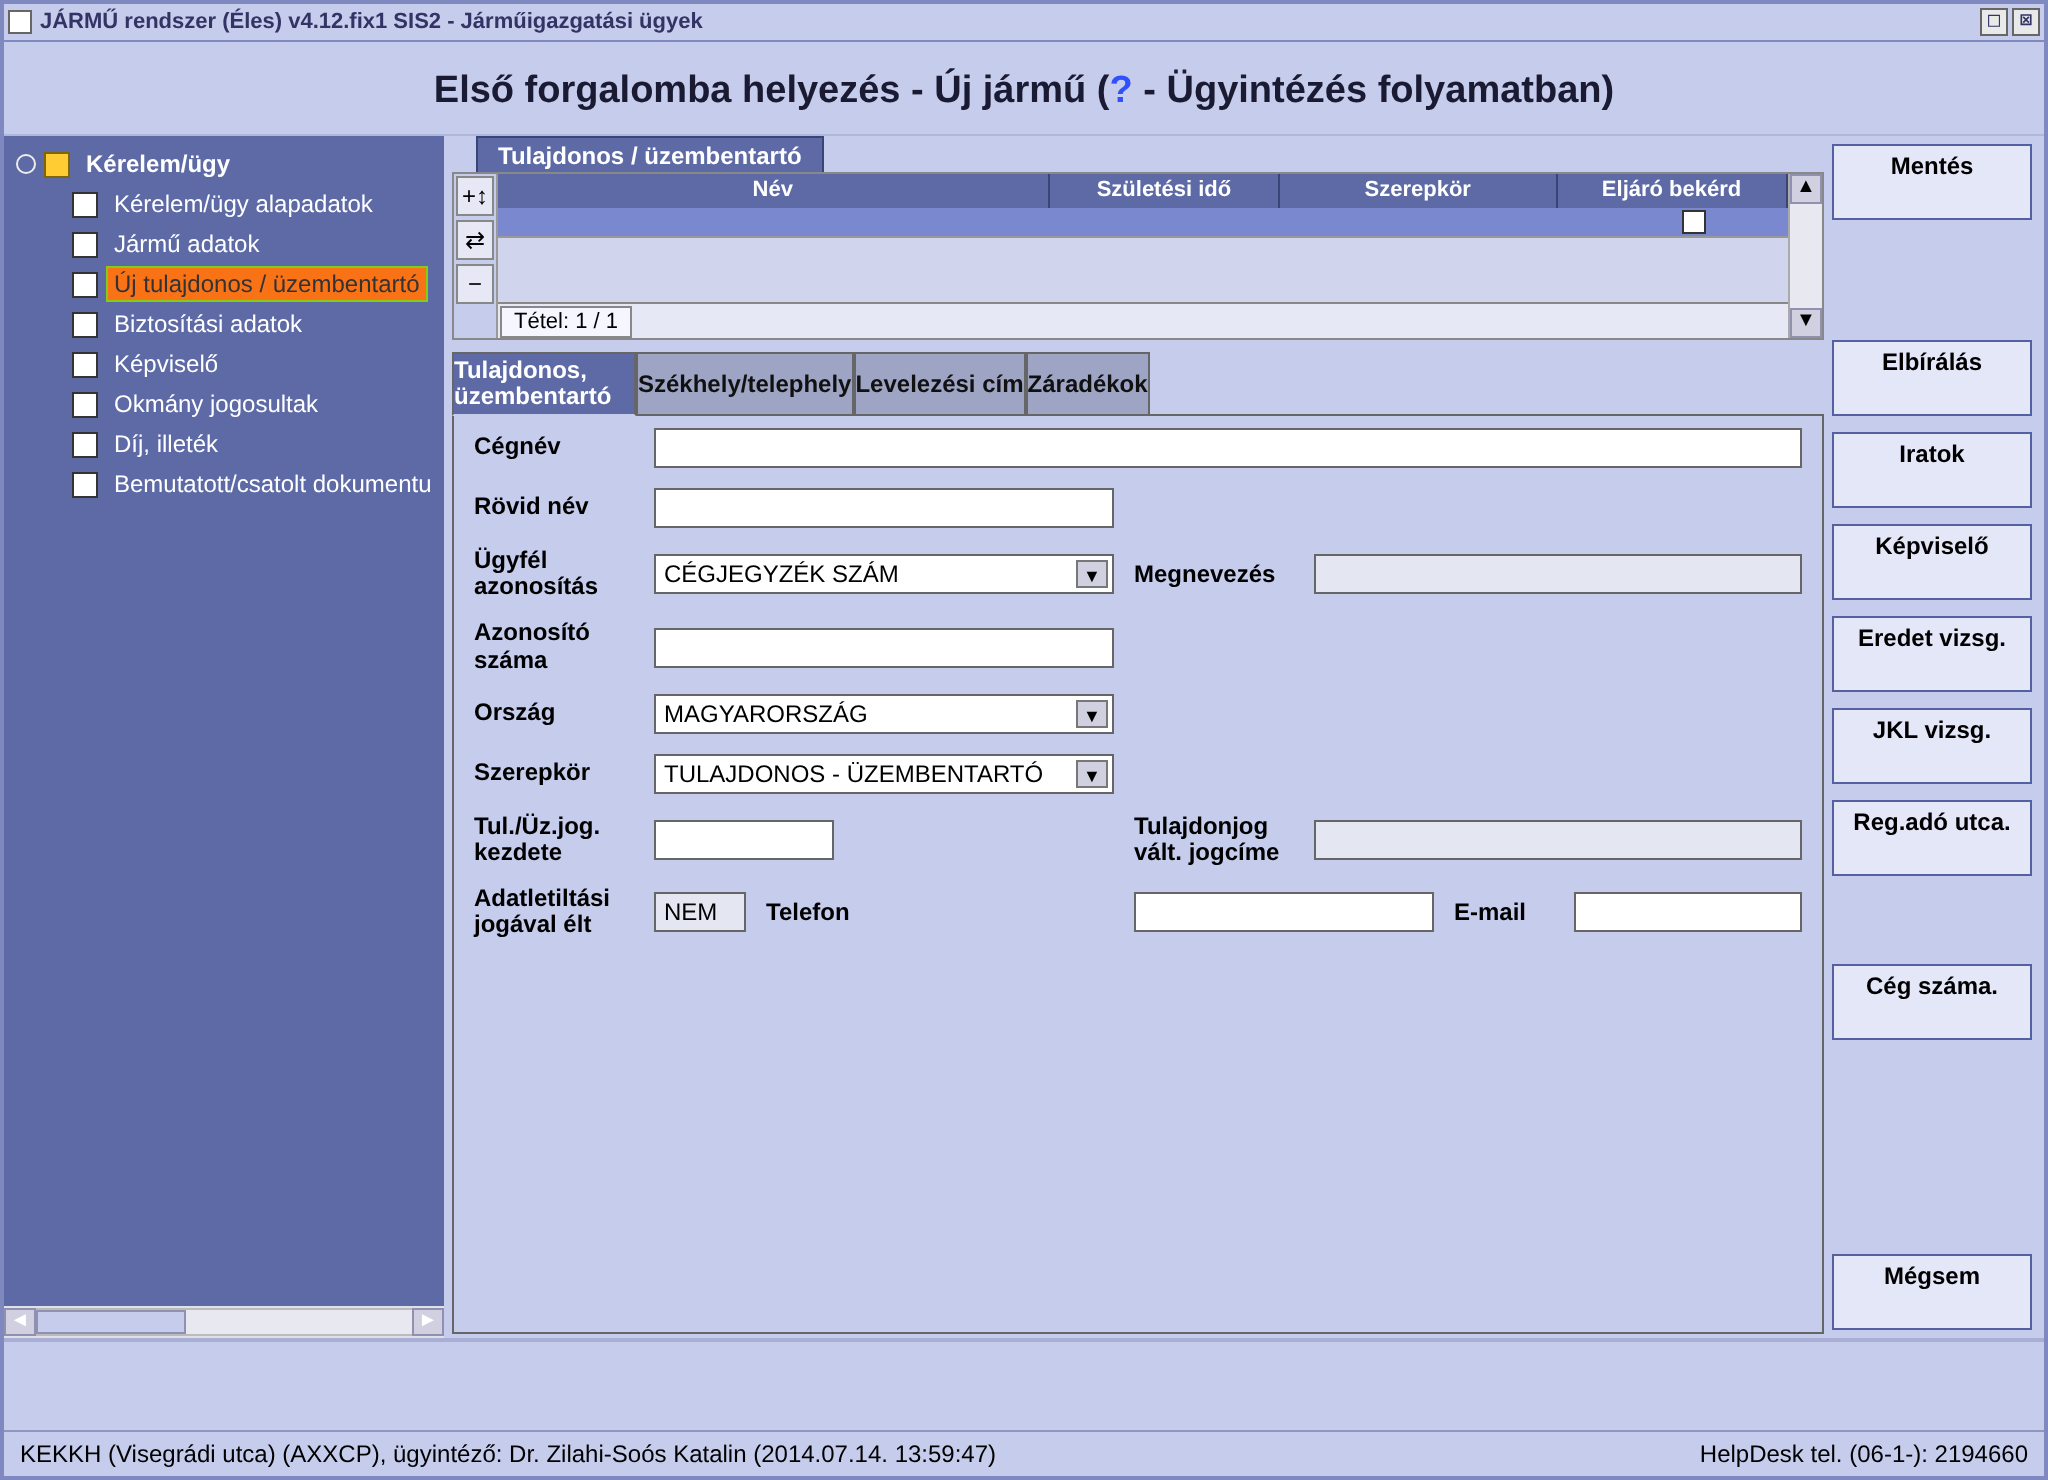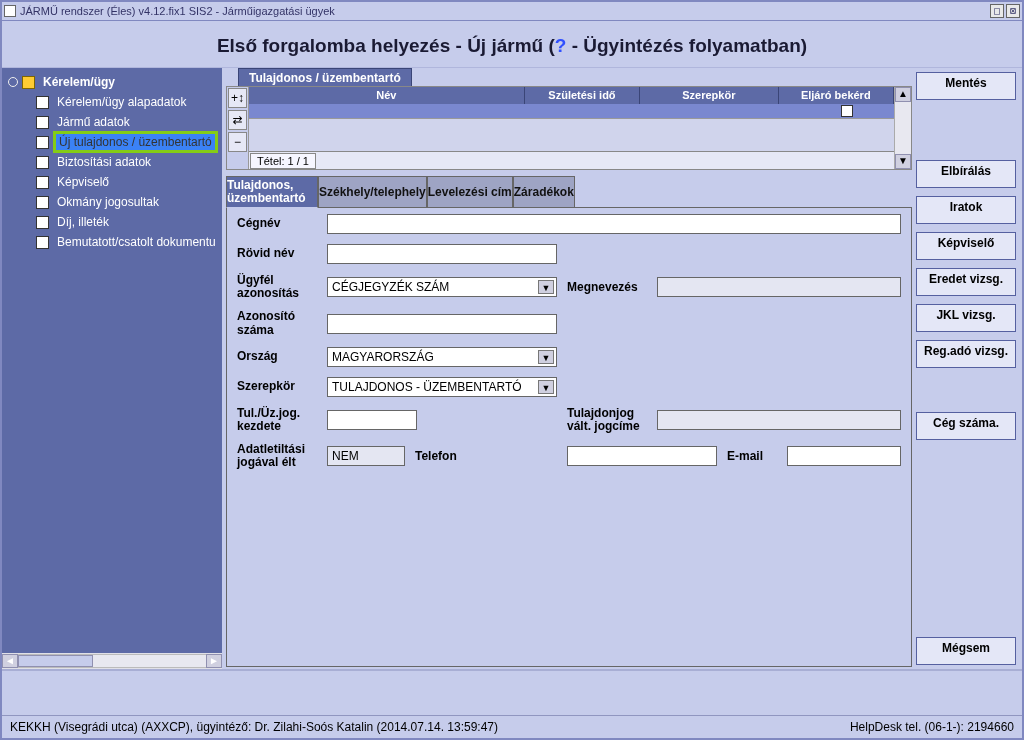--- a/index.html
+++ b/index.html
@@ -20,21 +20,21 @@
     overflow:hidden;
   }
   
   .title-bar{
     height:18px;
     background:#c6cceb;
     border-bottom:1px solid #8088c0;
     display:flex;
     align-items:center;
     font-size:11px;
-    font-weight:normal;
+    font-weight:bold;
     color:#333366;
     padding:0 2px;
   }
   .title-bar .app-icon{
     width:12px;height:12px;border:1px solid #666;background:#fff;margin-right:4px;box-sizing:border-box;
   }
   .title-bar .spacer{flex:1;}
   .title-bar .win-btn{
     width:14px;height:14px;border:1px solid #666;background:#e9e9e9;margin-left:2px;text-align:center;line-height:12px;font-size:10px;box-sizing:border-box;font-family:monospace;
   }
@@ -85,21 +85,21 @@
   .tree-row .folder{
     background:#ffcc33;border:1px solid #806600;
   }
   .tree-row .key{
     width:8px;height:8px;border:1px solid #eee;border-radius:50%;margin-right:4px;background:#5d6aa6;
   }
   .tree-row .label{
     padding:1px 3px;border:1px solid transparent;white-space:nowrap;overflow:hidden;
   }
   .tree-row.selected .label{
-    background:#3b82f6;color:#333;border:3px solid #84cc16;
+    background:#f97316;color:#333;border:1px solid #84cc16;
   }
   .tree-hscroll{
     height:16px;background:#e0e0e8;display:flex;align-items:center;
   }
   .tree-hscroll .arrow{
     width:16px;height:14px;background:#d0d0e0;border:1px solid #9090b0;text-align:center;line-height:12px;font-size:10px;box-sizing:border-box;
   }
   .tree-hscroll .track{flex:1;background:#e8e8f0;border-top:1px solid #bbb;border-bottom:1px solid #bbb;height:14px;box-sizing:border-box;position:relative;}
   .tree-hscroll .thumb{position:absolute;left:0;width:40%;top:0;bottom:0;background:#c6cceb;border:1px solid #9090b0;box-sizing:border-box;}
   .divider{
@@ -197,21 +197,21 @@
   }
   .sel::after{
     content:"▼";position:absolute;right:2px;top:2px;width:16px;height:14px;background:#d0d0e0;border:1px solid #777;font-size:9px;line-height:14px;text-align:center;box-sizing:border-box;
   }
   .fld.ro{background:#e4e6f2;}
   
   .right-pane{
     width:100px;padding:4px 6px 4px 2px;display:flex;flex-direction:column;gap:8px;
   }
   .btn{
-    height:28px;border:1px solid #5560a0;background:#e4e7f7;color:#000;font-size:12px;font-weight:bold;text-align:center;line-height:20px;box-sizing:border-box;
+    height:38px;border:1px solid #5560a0;background:#e4e7f7;color:#000;font-size:12px;font-weight:bold;text-align:center;line-height:20px;box-sizing:border-box;
   }
   .gap-big{height:44px;}
   .gap-med{height:28px;}
   .gap-huge{flex:1;}
   
   .bottom-spacer{
     height:44px;border-top:2px solid #a8aed4;background:#c6cceb;
   }
   .status-bar{
     height:22px;background:#c6cceb;border-top:1px solid #9096c0;display:flex;align-items:center;padding:0 8px;font-size:12px;
@@ -361,42 +361,42 @@
             <div></div>
               <div></div>
 
             <div class="lbl">Tul./Üz.jog. kezdete</div>
             <div class="fld" style="width:90px"></div>
             <div class="lbl">Tulajdonjog vált. jogcíme</div>
             <div class="fld ro"></div>
 
             <div class="lbl">Adatletiltási jogával élt</div>
             <div style="display:flex;align-items:center;gap:10px;">
-              <div class="fld ro" style="width:78px">NEM</div>
+              <div class="fld ro" style="width:46px">NEM</div>
               <div class="lbl" style="width:50px">Telefon</div>
             </div>
             <div style="display:flex;align-items:center;gap:10px;grid-column:3 / span 2;">
               <div class="fld" style="width:150px"></div>
               <div class="lbl" style="width:50px">E-mail</div>
               <div class="fld" style="flex:1"></div>
             </div>
           </div>
         </div>
       </div>
     </div>
 
     <div class="right-pane">
       <div class="btn">Mentés</div>
       <div class="gap-big"></div>
       <div class="btn">Elbírálás</div>
       <div class="btn">Iratok</div>
       <div class="btn">Képviselő</div>
       <div class="btn">Eredet vizsg.</div>
       <div class="btn">JKL vizsg.</div>
-      <div class="btn">Reg.adó vizsg.</div>
+      <div class="btn">Reg.adó utca.</div>
       <div class="gap-med"></div>
       <div class="btn">Cég száma.</div>
       <div class="gap-huge"></div>
       <div class="btn">Mégsem</div>
     </div>
   </div>
 
   <div class="bottom-spacer"></div>
 
   <div class="status-bar">

